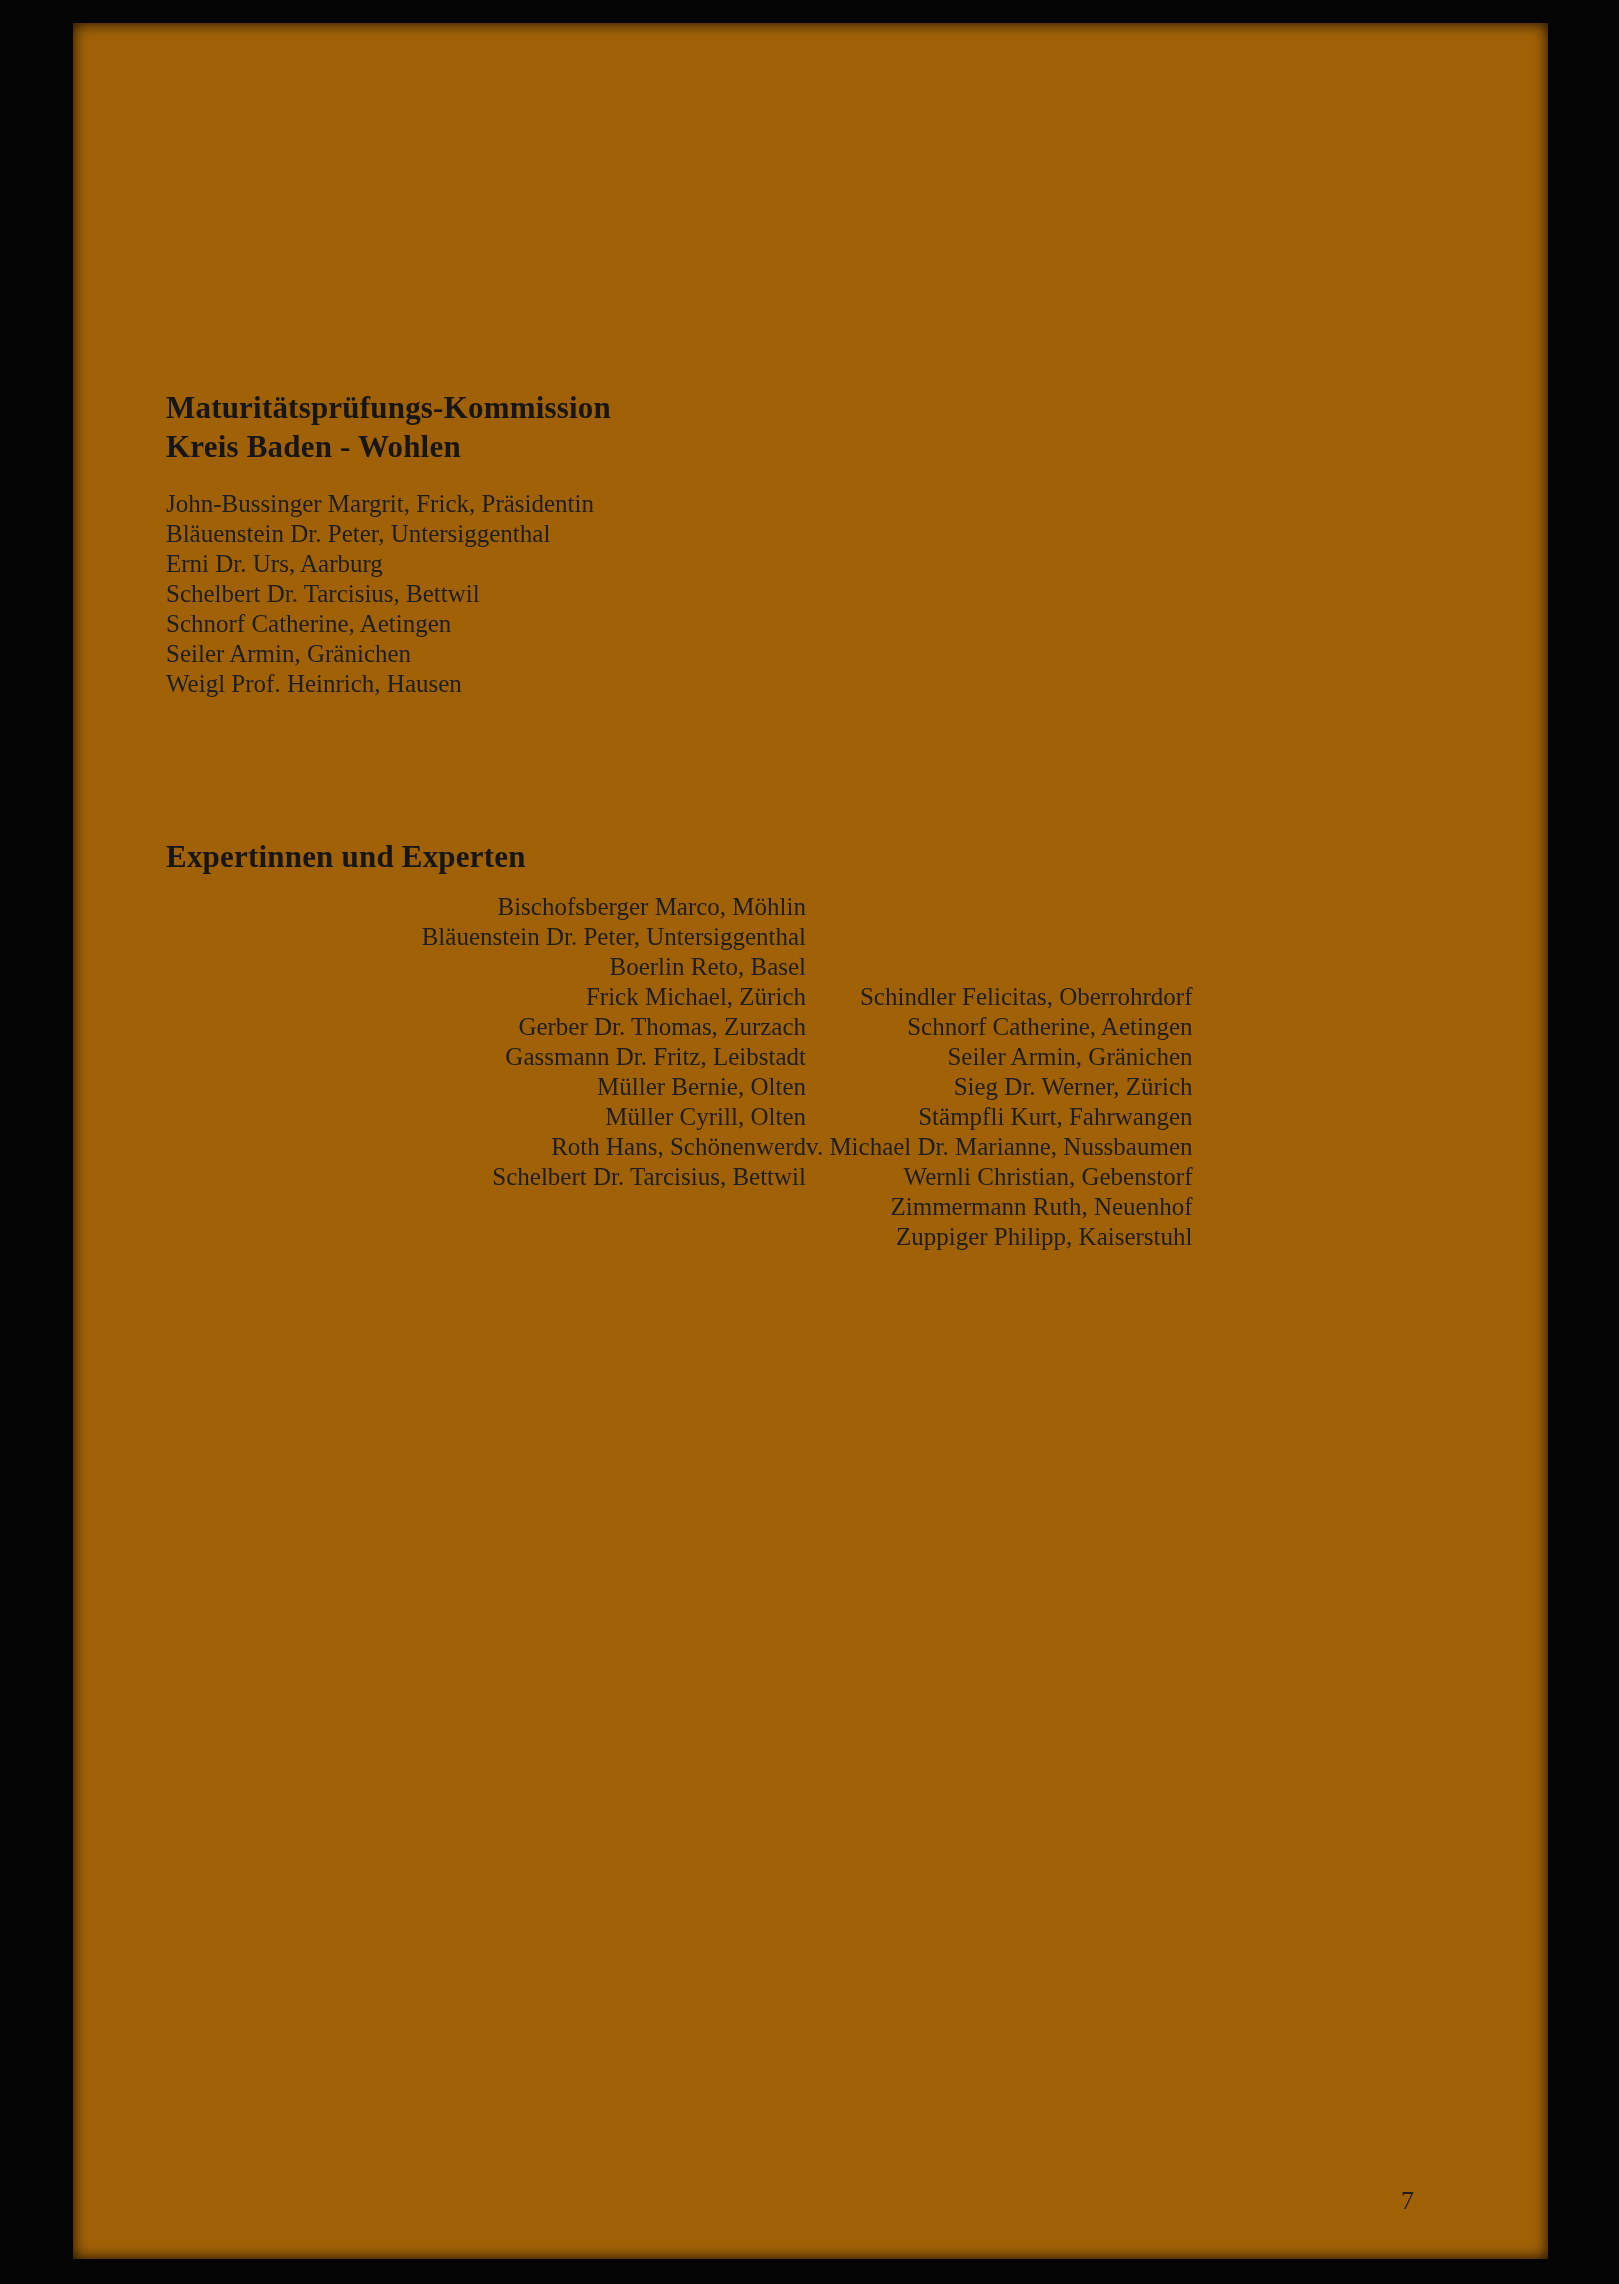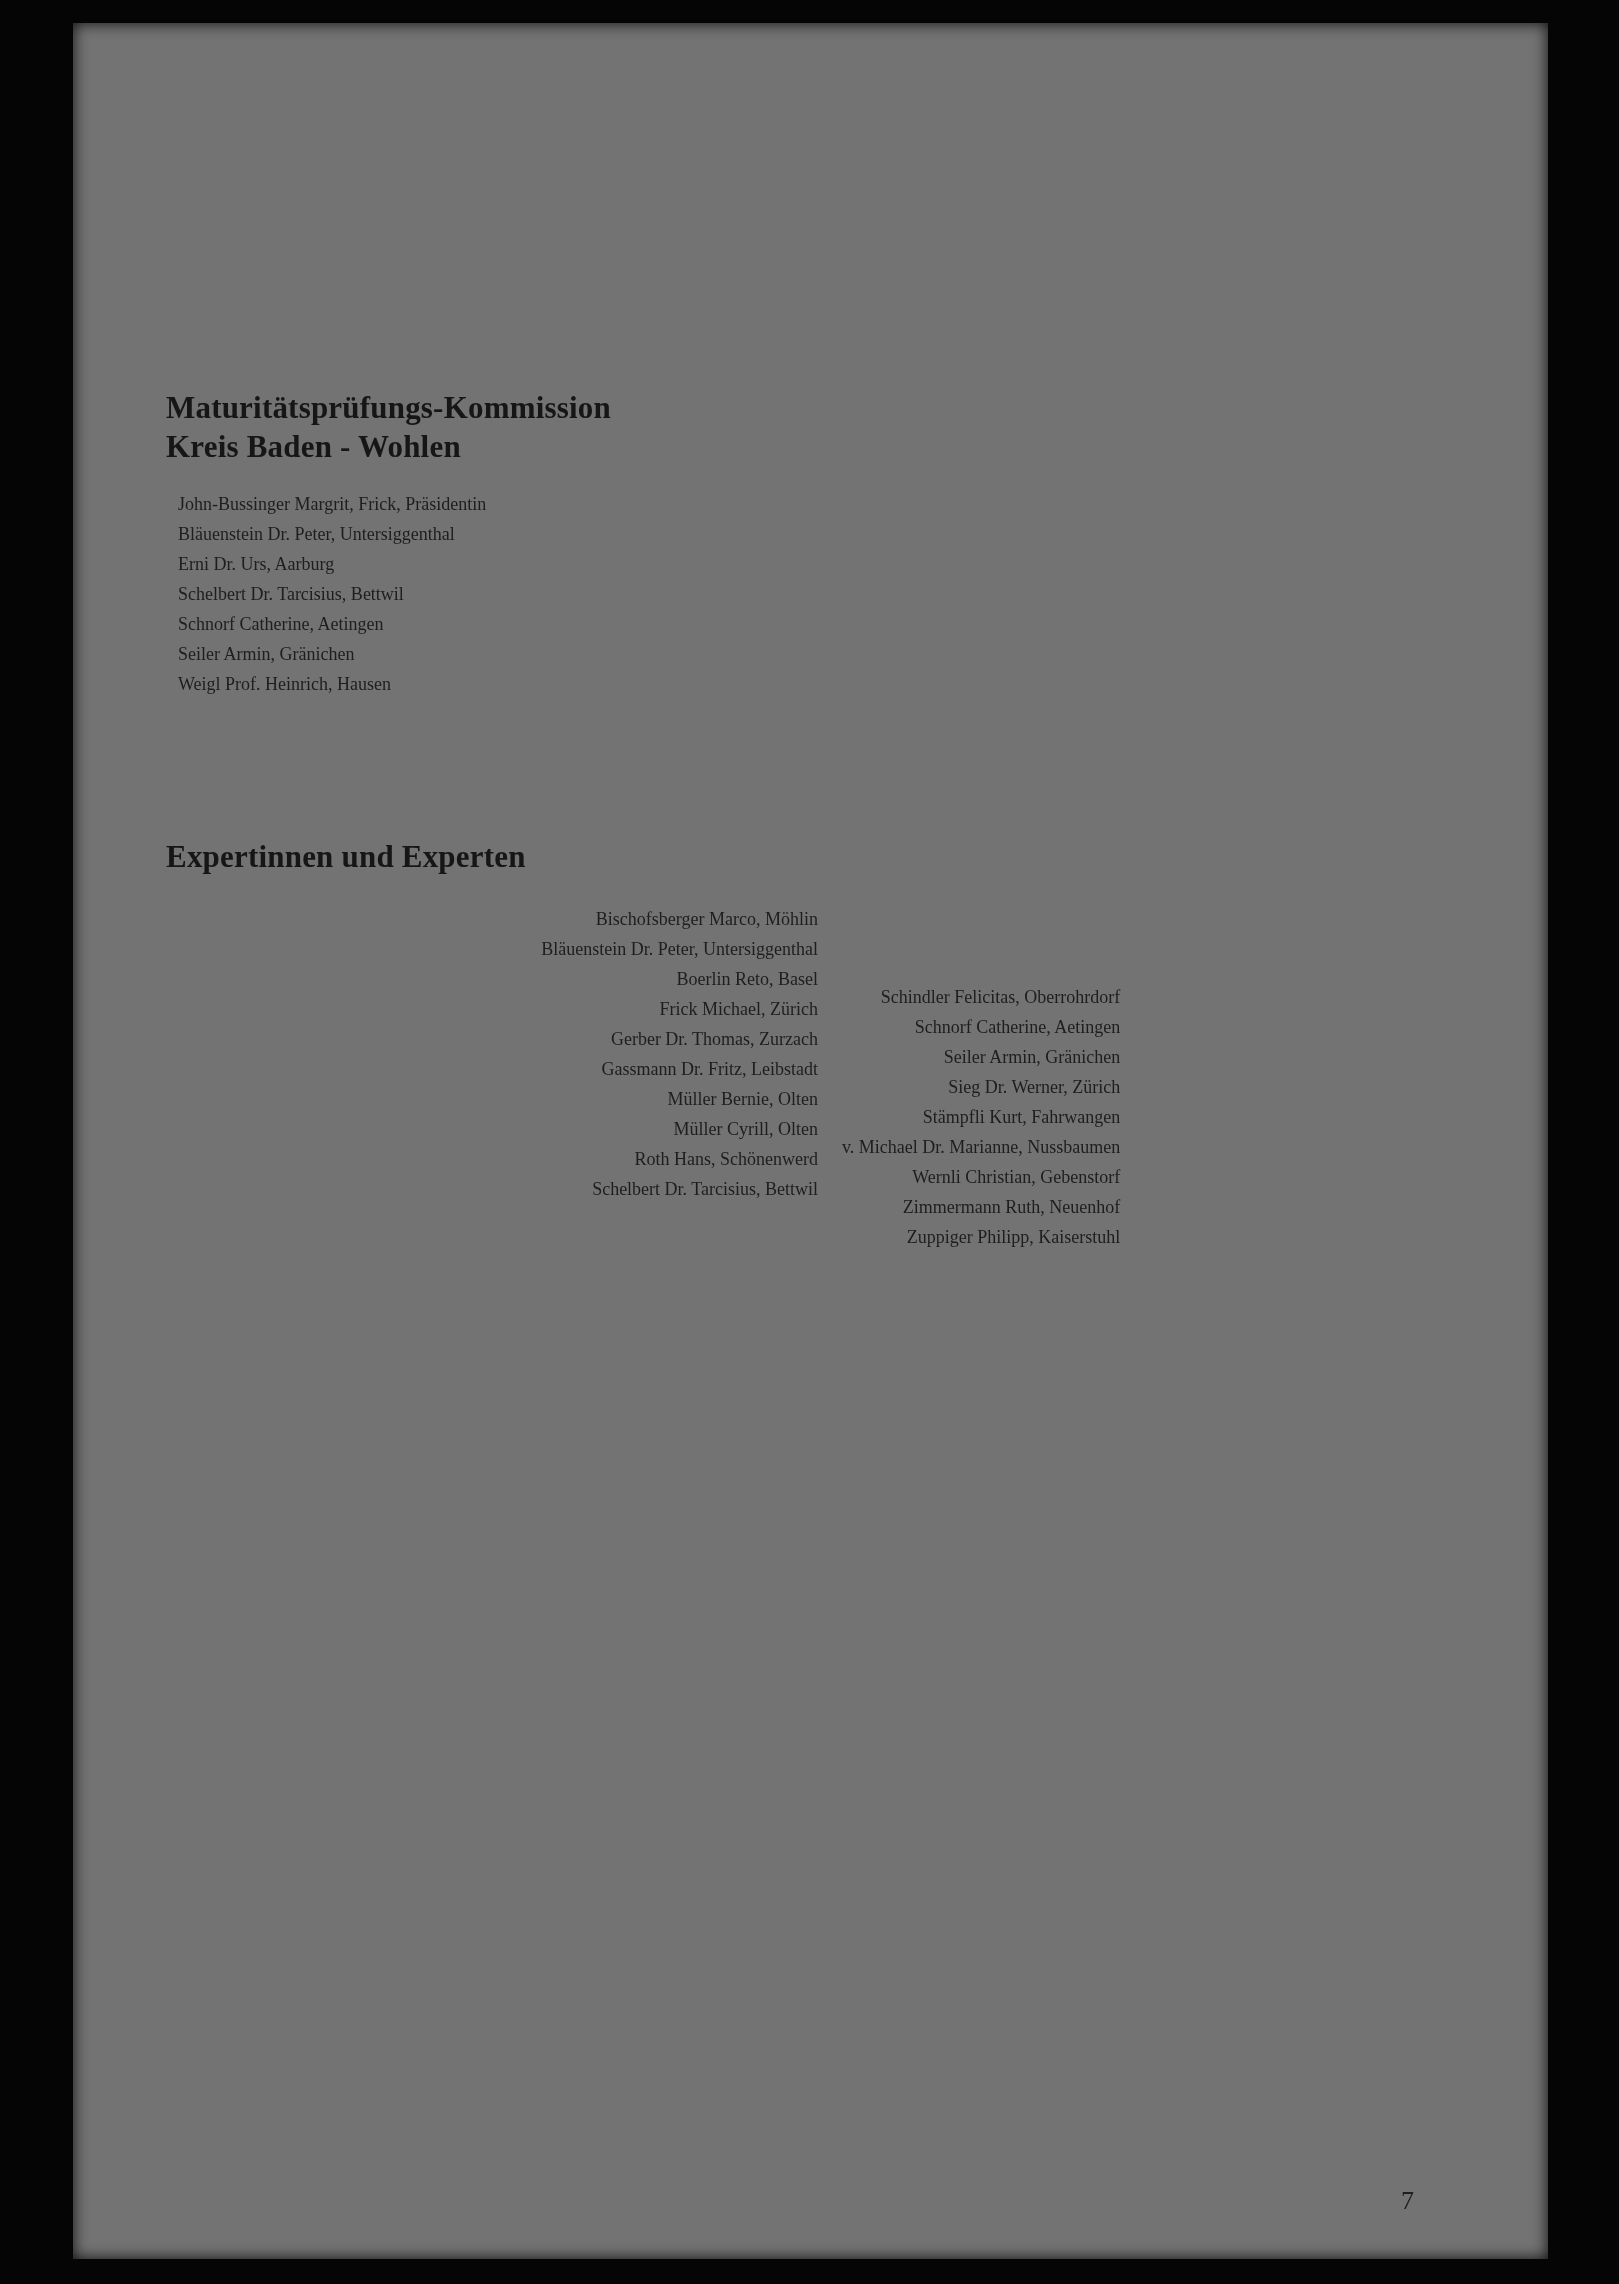--- a/index.html
+++ b/index.html
@@ -13,40 +13,40 @@
     position: relative;
     font-family: "Liberation Serif", "DejaVu Serif", serif;
     overflow: hidden;
   }
   .scan-page {
     position: absolute;
     left: 73px;
     top: 23px;
     width: 1475px;
     height: 2236px;
-    background: #737373;
+    background: #a16207;
     box-shadow: 0 0 14.6px rgba(0,0,0,0.9) inset;
     color: #1c1c1c;
   }
   .block {
     position: absolute;
     left: 93px;
   }
   .section-title {
     font-size: 31px;
     font-weight: 700;
     line-height: 39px;
     color: #161616;
     letter-spacing: 0.2px;
   }
   .name-list {
-    margin: 12px;
+    margin: 0;
     padding: 0;
     list-style: none;
-    font-size: 18px;
+    font-size: 25px;
     line-height: 30px;
     color: #1e1e1e;
   }
   .name-list li {
     white-space: nowrap;
   }
   .commission-block {
     top: 344px;
   }
   .commission-block .name-list {

